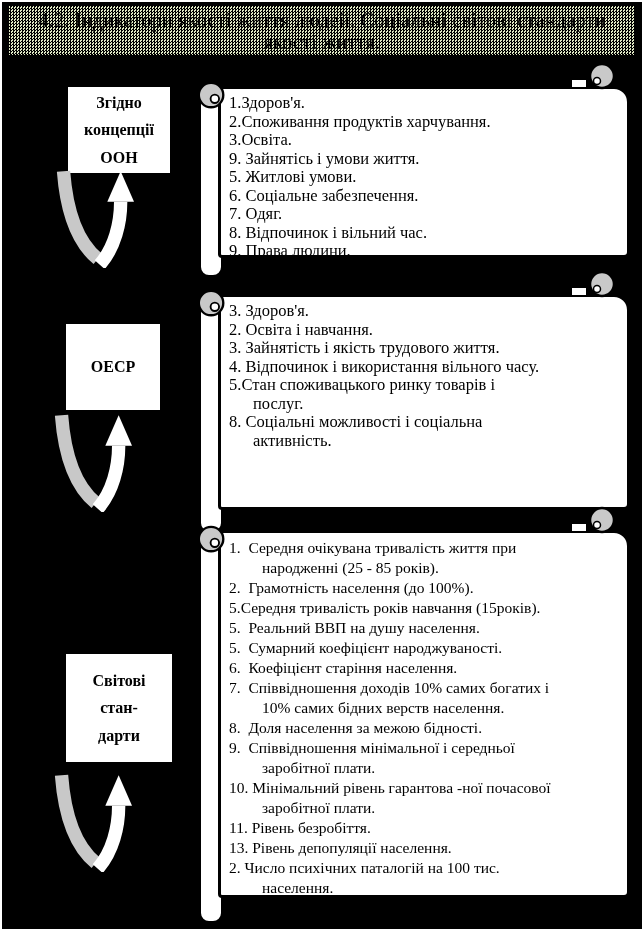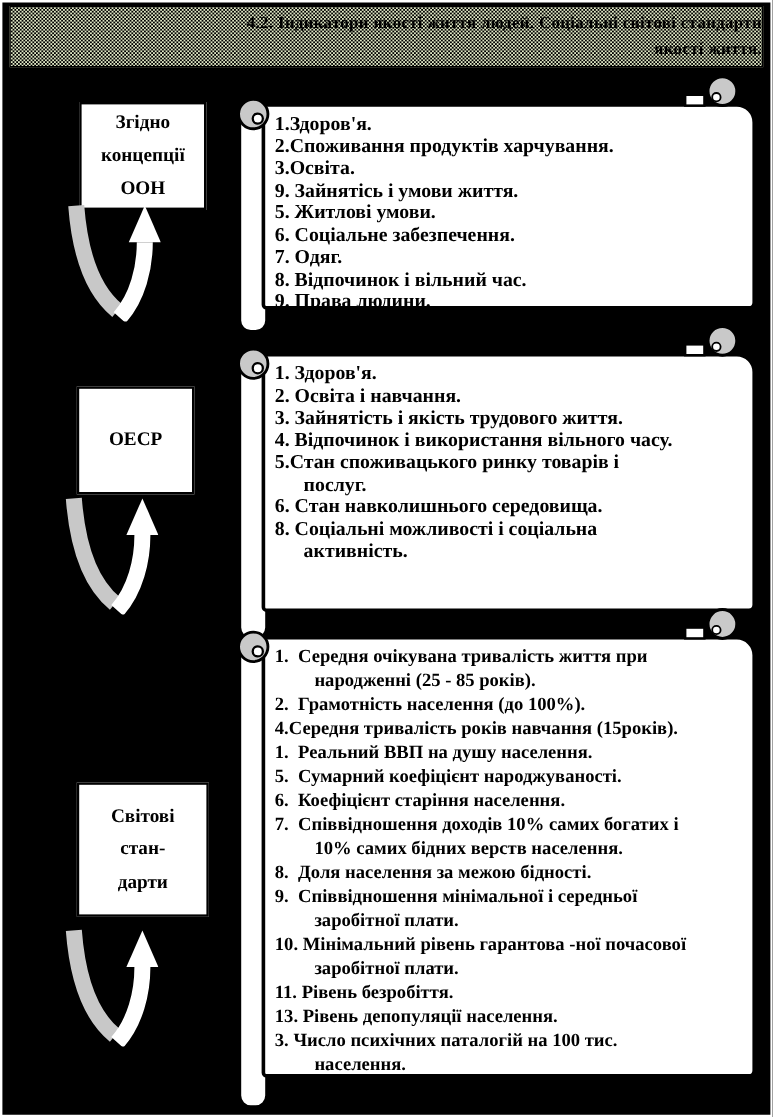--- a/index.html
+++ b/index.html
@@ -11,22 +11,22 @@
     font-family:"Liberation Serif", serif;
     overflow:hidden;
   }
   
   .title-banner{
     position:absolute;left:8px;top:5px;width:626px;height:46px;
     background-color:#dfe7c4;
     background-image:repeating-conic-gradient(#000 0% 25%, rgba(0,0,0,0) 0% 50%);
     background-size:3px 3px;
     border:1px solid #000;
-    color:#000;font-weight:bold;font-size:14px;line-height:22px;
-    text-align:right;white-space:pre-line;
+    color:#000;font-weight:normal;font-size:20px;line-height:22px;
+    text-align:center;white-space:pre-line;
     padding-top:3px;
     letter-spacing:.3px;
   }
   
   .side-box{
     position:absolute;background:#fff;border:2px solid #000;
     display:flex;align-items:center;justify-content:center;
     text-align:center;font-weight:bold;font-size:16px;line-height:1.7;
     color:#000;white-space:pre-line;
   }
@@ -35,21 +35,21 @@
   .scroll .strip{
     position:absolute;left:0;width:20px;background:#fff;
     border:3px solid #000;border-radius:0 0 11px 11px;
   }
   .scroll .panel{
     position:absolute;left:20px;right:2px;background:#fff;
     border:3px solid #000;border-radius:0 16px 6px 4px;
   }
   .scroll .spiral{position:absolute;left:-2px;}
   .scroll .curl{position:absolute;right:14px;}
-  .list{padding:5px 20px 0 8px;color:#000;font-weight:bold;}
+  .list{padding:5px 20px 0 8px;color:#000;font-weight:normal;}
   .list .item{white-space:pre-wrap;}
   .list-un .item{font-size:16.5px;line-height:18.5px;padding-left:20px;text-indent:-20px;}
   .list-oecd .item{font-size:16.5px;line-height:18.5px;padding-left:24px;text-indent:-24px;}
   .list-world .item{font-size:15.5px;line-height:20px;padding-left:33px;text-indent:-33px;}
   .arrow{position:absolute;}
 </style>
 </head>
 <body>
 
 <div class="page">
@@ -98,27 +98,26 @@
   <svg class="arrow" style="left:52px;top:412px;" width="80" height="100" viewBox="0 0 84 102">
     <path d="M10,2 C13,42 24,76 46,94" fill="none" stroke="#c8c8c8" stroke-width="14"></path>
     <path d="M48,100 C64,82 70,56 70,34" fill="none" stroke="#ffffff" stroke-width="14"></path>
     <polygon points="70,2 84,34 56,34" fill="#ffffff"></polygon>
   </svg>
 
   <div class="scroll" style="left:198px;top:268px;width:434px;height:264px;">
     <div class="strip" style="top:32px;height:228px;"></div>
     <div class="panel" style="top:26px;height:210px;">
       <div class="list list-oecd">
-        <div class="item">1. Здоров'я.</div>
+        <div class="item">3. Здоров'я.</div>
         <div class="item">2. Освіта і навчання.</div>
         <div class="item">3. Зайнятість і якість трудового життя.</div>
         <div class="item">4. Відпочинок і використання вільного часу.</div>
         <div class="item">5.Стан споживацького ринку товарів і
 послуг.</div>
-        <div class="item">6. Стан навколишнього середовища.</div>
         <div class="item">8. Соціальні можливості і соціальна
 активність.</div>
       </div>
     </div>
     <svg class="spiral" style="top:20px;" width="32" height="32" viewBox="0 0 34 34">
       <circle cx="16" cy="16" r="13" fill="#c9c9c9" stroke="#000" stroke-width="2.5"></circle>
       <circle cx="20" cy="20" r="4.5" fill="#fff" stroke="#000" stroke-width="2"></circle>
     </svg>
     <svg class="curl" style="top:2px;" width="48" height="30" viewBox="0 0 48 30">
       <rect x="1" y="17" width="16" height="9" fill="#fff" stroke="#000" stroke-width="2"></rect>
@@ -137,34 +136,34 @@
     <polygon points="70,2 84,34 56,34" fill="#ffffff"></polygon>
   </svg>
 
   <div class="scroll" style="left:198px;top:504px;width:434px;height:420px;">
     <div class="strip" style="top:32px;height:382px;"></div>
     <div class="panel" style="top:26px;height:362px;">
       <div class="list list-world">
         <div class="item">1.  Середня очікувана тривалість життя при
 народженні (25 - 85 років).</div>
         <div class="item">2.  Грамотність населення (до 100%).</div>
-        <div class="item">4.Середня тривалість років навчання (15років).</div>
-        <div class="item">1.  Реальний ВВП на душу населення.</div>
+        <div class="item">5.Середня тривалість років навчання (15років).</div>
+        <div class="item">5.  Реальний ВВП на душу населення.</div>
         <div class="item">5.  Сумарний коефіцієнт народжуваності.</div>
         <div class="item">6.  Коефіцієнт старіння населення.</div>
         <div class="item">7.  Співвідношення доходів 10% самих богатих і
 10% самих бідних верств населення.</div>
         <div class="item">8.  Доля населення за межою бідності.</div>
         <div class="item">9.  Співвідношення мінімальної і середньої
 заробітної плати.</div>
         <div class="item">10. Мінімальний рівень гарантова -ної почасової
 заробітної плати.</div>
         <div class="item">11. Рівень безробіття.</div>
         <div class="item">13. Рівень депопуляції населення.</div>
-        <div class="item">3. Число психічних паталогій на 100 тис.
+        <div class="item">2. Число психічних паталогій на 100 тис.
 населення.</div>
       </div>
     </div>
     <svg class="spiral" style="top:20px;" width="32" height="32" viewBox="0 0 34 34">
       <circle cx="16" cy="16" r="13" fill="#c9c9c9" stroke="#000" stroke-width="2.5"></circle>
       <circle cx="20" cy="20" r="4.5" fill="#fff" stroke="#000" stroke-width="2"></circle>
     </svg>
     <svg class="curl" style="top:2px;" width="48" height="30" viewBox="0 0 48 30">
       <rect x="1" y="17" width="16" height="9" fill="#fff" stroke="#000" stroke-width="2"></rect>
       <circle cx="32" cy="14" r="12" fill="#c9c9c9" stroke="#000" stroke-width="2.5"></circle>

